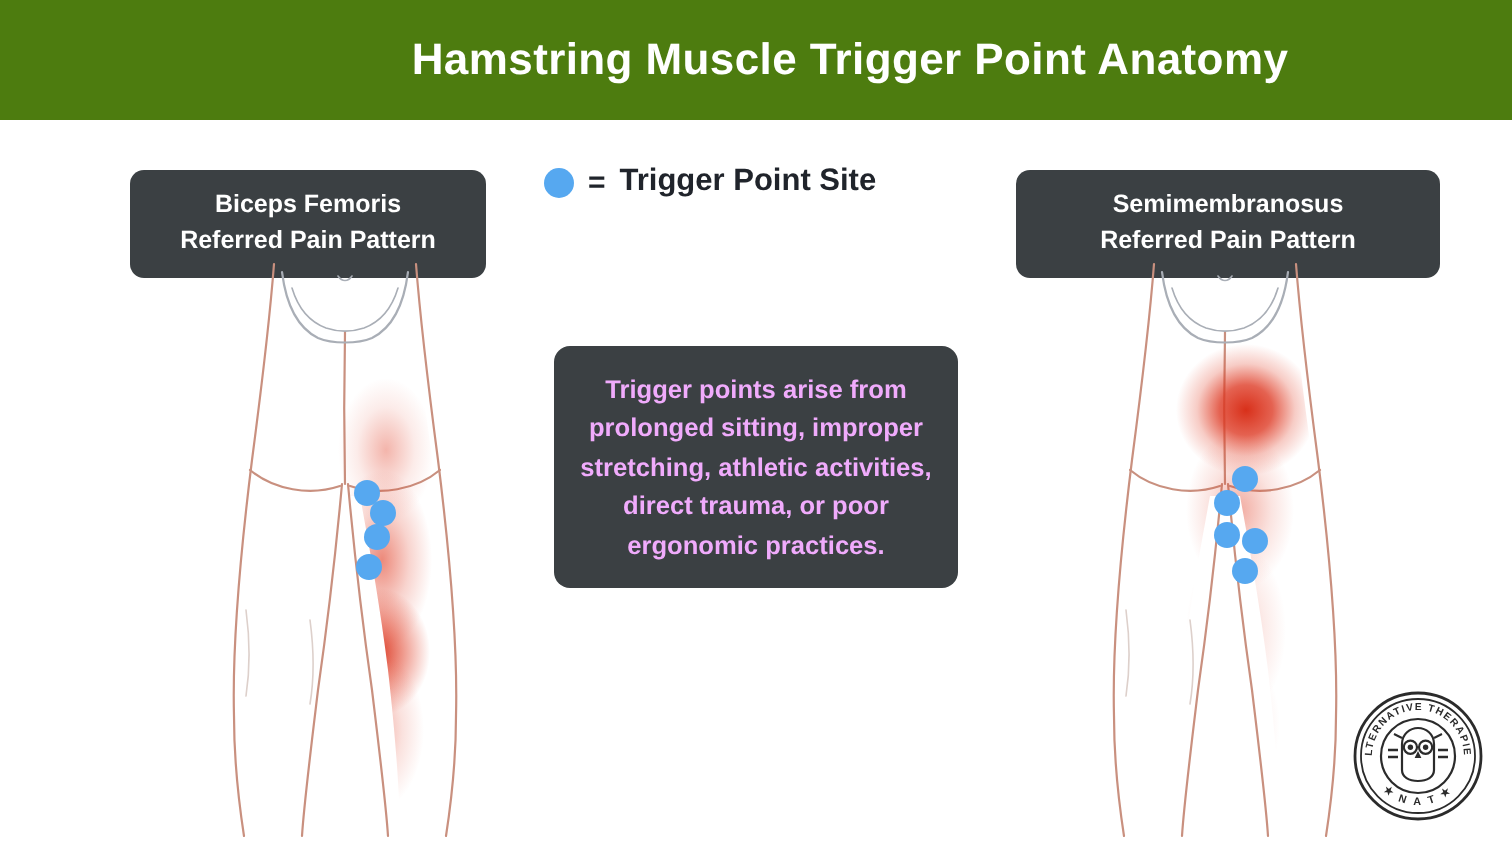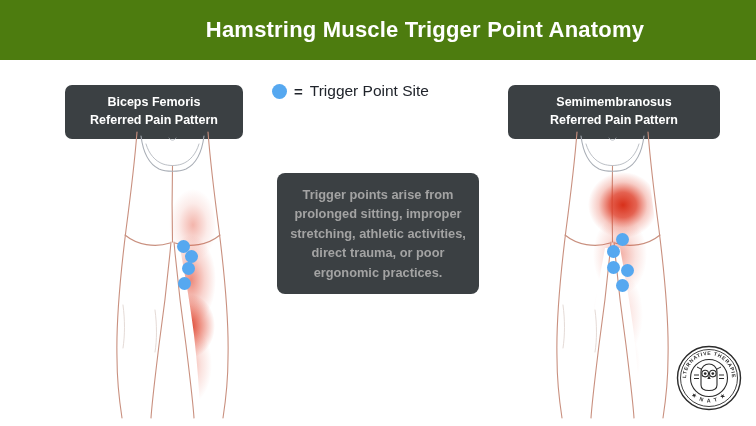--- a/index.html
+++ b/index.html
@@ -82,34 +82,34 @@
     background: #56a8f0;
     flex: none;
   }
   .legend-eq {
     font-size: 15px;
     font-weight: bold;
     color: #20242b;
   }
   .legend-text {
     font-size: 15.5px;
-    font-weight: normal;
+    font-weight: bold;
     color: #20242b;
     white-space: nowrap;
   }
 
   
   .info-box {
     position: absolute;
     left: 277px;
     top: 173px;
     width: 202px;
     background: #3b4043;
     border-radius: 8px;
-    color: #a3a3a3;
+    color: #f0abfc;
     text-align: center;
     font-size: 12.8px;
     font-weight: bold;
     line-height: 1.52;
     padding: 12px 11px;
     box-sizing: border-box;
     font-family: "Liberation Sans", sans-serif;
   }
 
   

